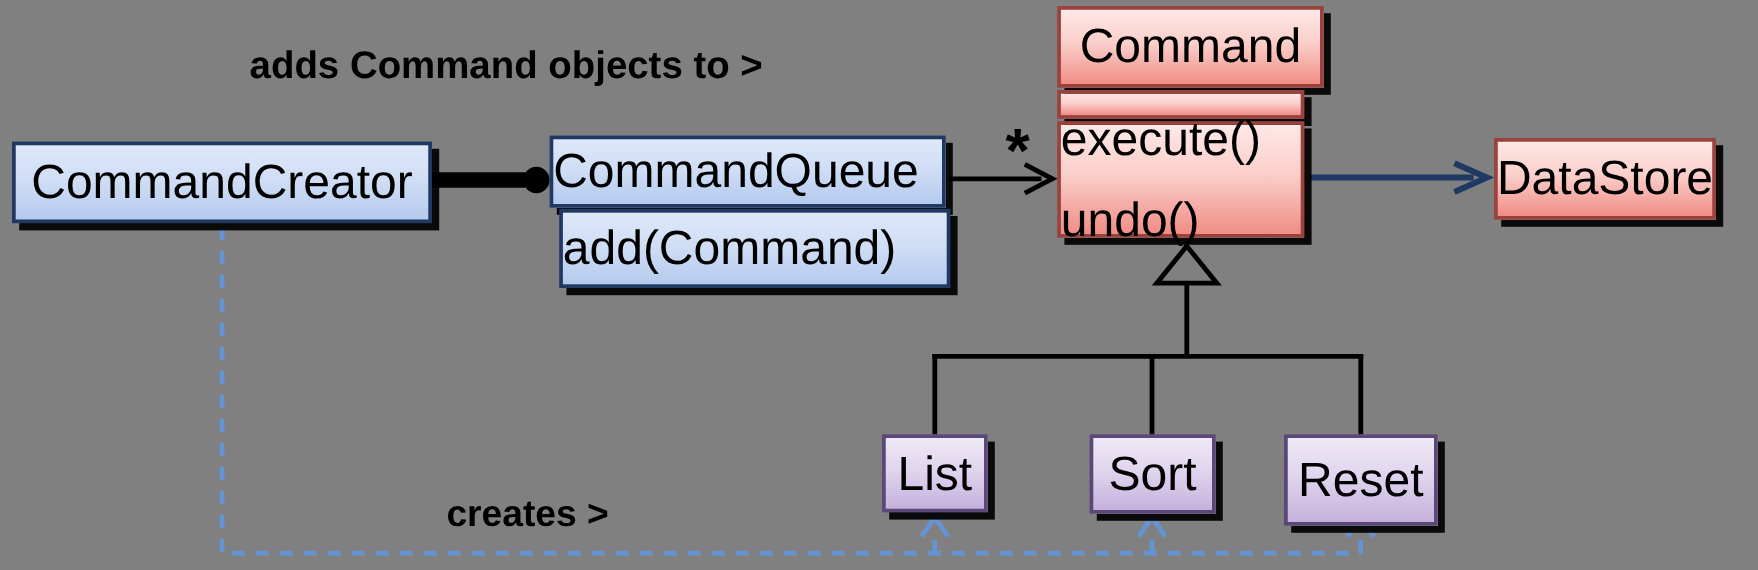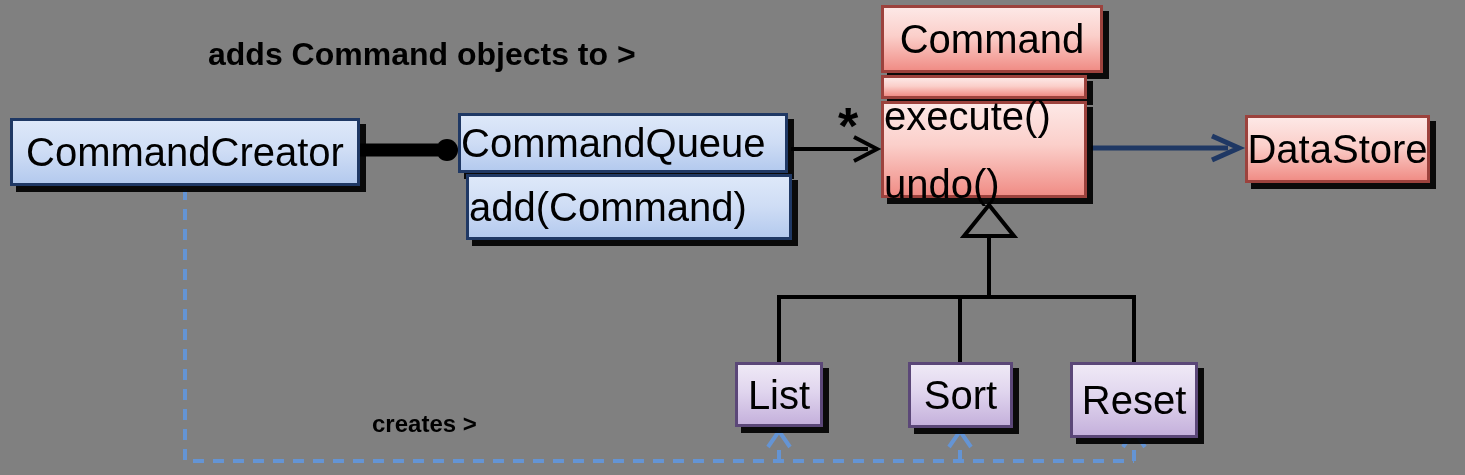--- a/index.html
+++ b/index.html
@@ -73,21 +73,21 @@
       <line class="stroke-dash" x1="779" y1="461" x2="779" y2="447" stroke-width="4" stroke-dasharray="11 9"></line>
       <line class="stroke-dash" x1="960" y1="461" x2="960" y2="447" stroke-width="4" stroke-dasharray="11 9"></line>
       <line class="stroke-dash" x1="1134" y1="461" x2="1134" y2="447" stroke-width="4" stroke-dasharray="11 9"></line>
       <polyline class="stroke-dash" points="768,447 779,431 790,447" fill="none" stroke-width="4"></polyline>
       <polyline class="stroke-dash" points="949,447 960,431 971,447" fill="none" stroke-width="4"></polyline>
       <polyline class="stroke-dash" points="1123,447 1134,431 1145,447" fill="none" stroke-width="4"></polyline>
     </g>
   </svg>
 
   <div class="note" style="left:208px; top:36px; font-size:32px;">adds Command objects to &gt;</div>
-  <div class="note" style="left:372px; top:410px; font-size:24px;">creates &gt;</div>
+  <div class="note" style="left:372px; top:410px; font-size:31px;">creates &gt;</div>
   <div class="note" style="left:838px; top:96px; font-size:52px;">*</div>
 
   <div class="box blue" style="left:10px; top:118px; width:350px; height:68px;">
     <span>CommandCreator</span>
   </div>
 
   <div class="box blue left-align" style="left:458px; top:113px; width:330px; height:60px;">
     <span>CommandQueue</span>
   </div>
   <div class="box blue left-align" style="left:466px; top:174px; width:326px; height:66px;">

